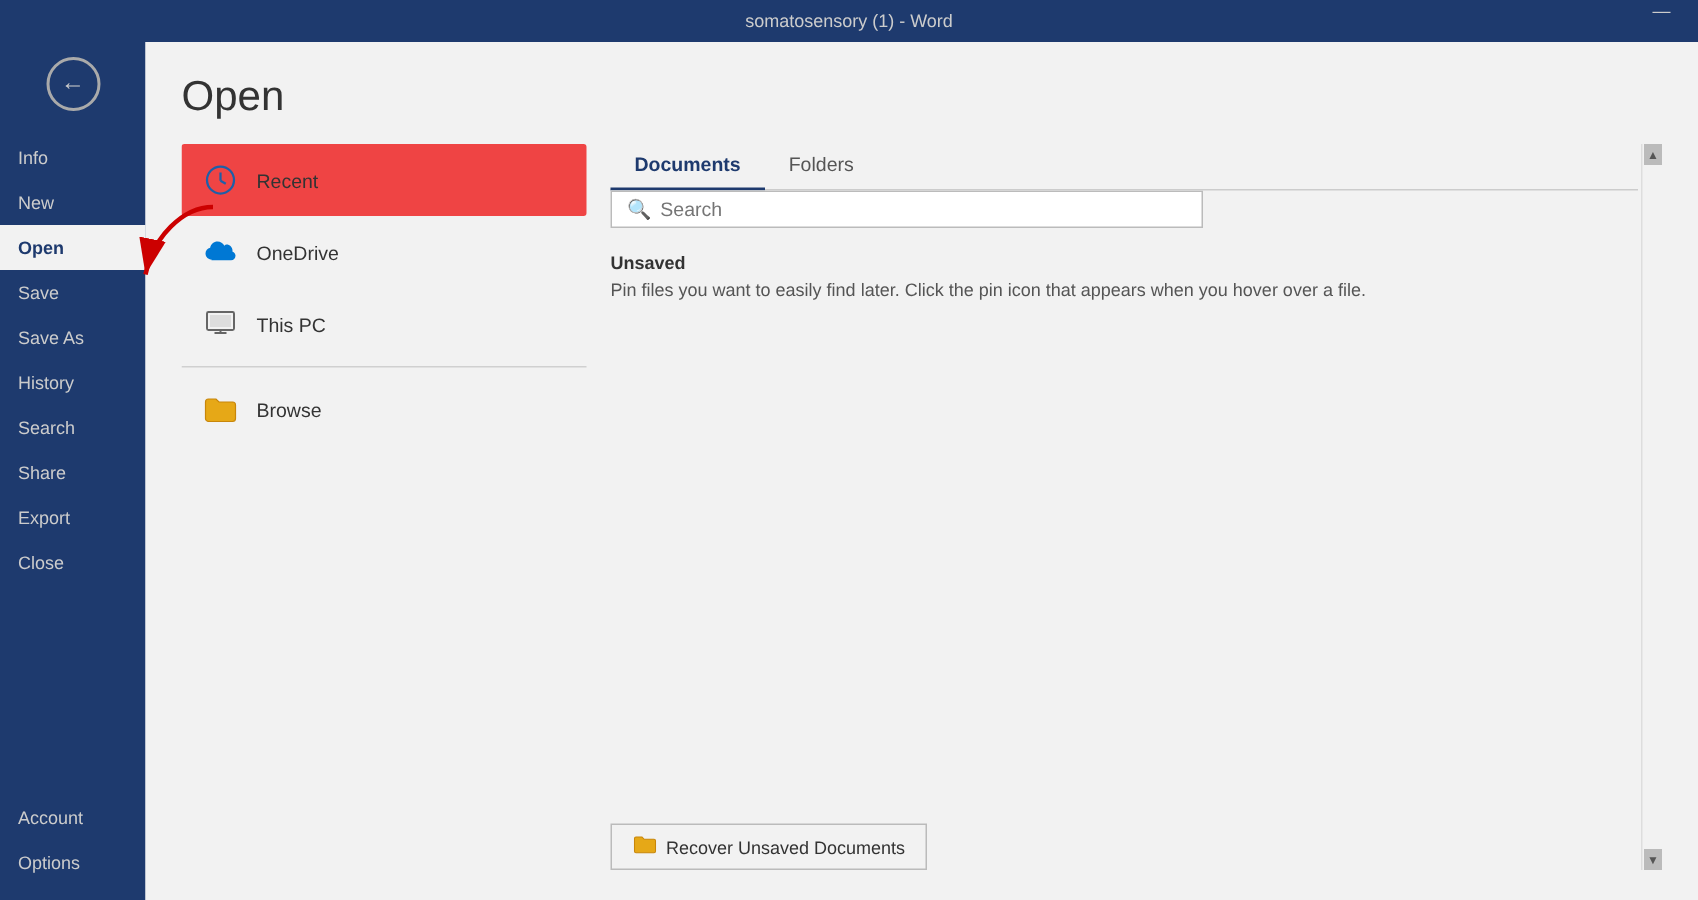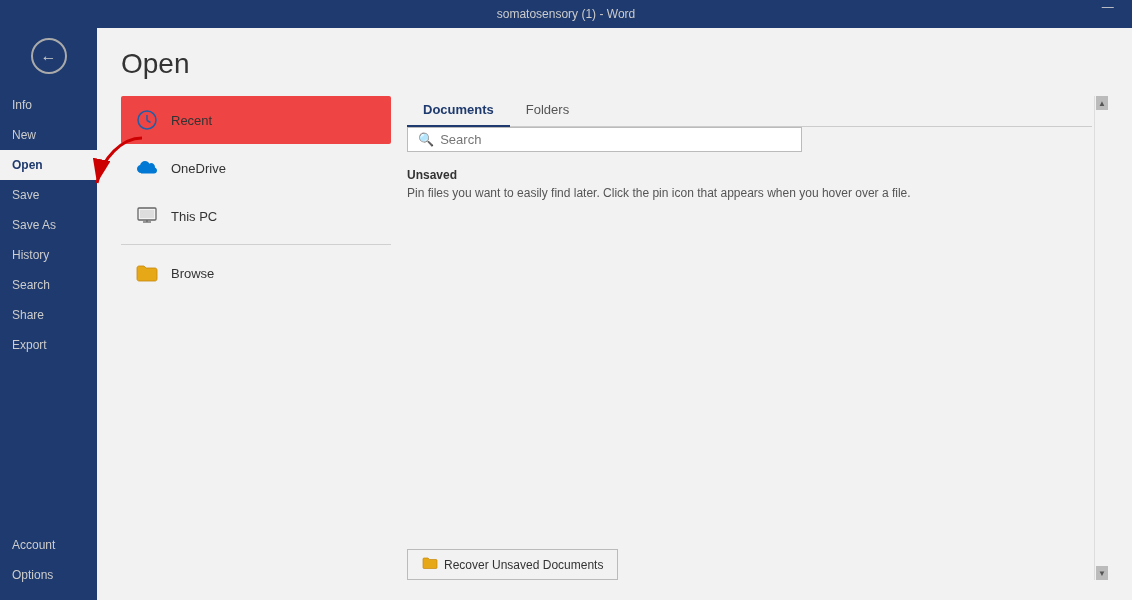--- a/index.html
+++ b/index.html
@@ -295,20 +295,21 @@
     <div class="sidebar-back">←</div>
     <div class="sidebar-item">Info</div>
     <div class="sidebar-item">New</div>
     <div class="sidebar-item active">Open</div>
     <div class="sidebar-item">Save</div>
     <div class="sidebar-item">Save As</div>
     <div class="sidebar-item">History</div>
     <div class="sidebar-item">Search</div>
     <div class="sidebar-item">Share</div>
     <div class="sidebar-item">Export</div>
+    <div class="sidebar-item">Close</div>
     <div class="sidebar-spacer"></div>
     <div class="sidebar-bottom">
       <div class="sidebar-item">Account</div>
       <div class="sidebar-item">Options</div>
     </div>
   </div>
 
   <div class="content">
     <div class="page-title">Open</div>
 

